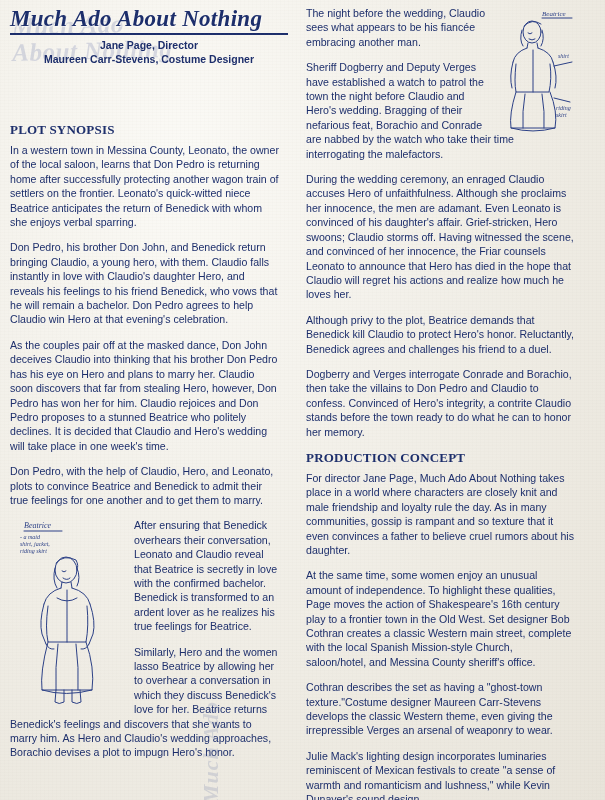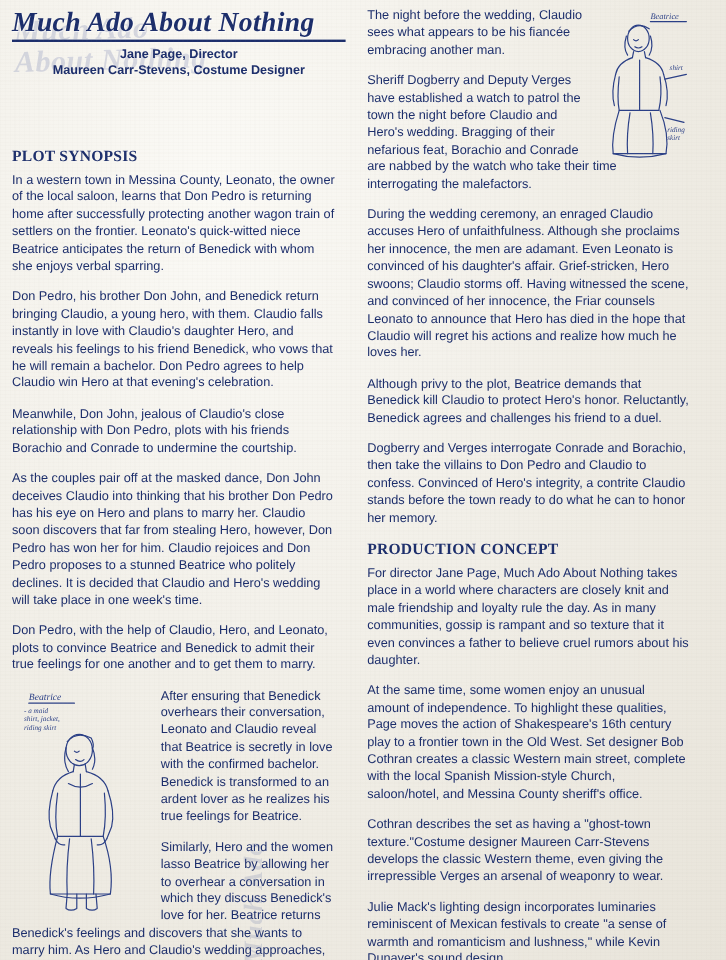--- a/index.html
+++ b/index.html
@@ -168,21 +168,20 @@
         <div class="credits">
           <div>Jane Page, Director</div>
           <div>Maureen Carr-Stevens, Costume Designer</div>
         </div>
       </div>
 
       <h2 class="section">PLOT SYNOPSIS</h2>
 
       <p class="body">In a western town in Messina County, Leonato, the owner of the local saloon, learns that Don Pedro is returning home after successfully protecting another wagon train of settlers on the frontier.  Leonato's quick-witted niece Beatrice anticipates the return of Benedick with whom she enjoys verbal sparring.</p>
       <p class="body">Don Pedro, his brother Don John, and Benedick return bringing Claudio, a young hero, with them. Claudio falls instantly in love with Claudio's daughter Hero, and reveals his feelings to his friend Benedick, who vows that he will remain a bachelor. Don Pedro agrees to help Claudio win Hero at that evening's celebration.</p>
-      <p class="body">Meanwhile, Don John, jealous of Claudio's close relationship with Don Pedro, plots with his friends Borachio and Conrade to undermine the courtship.</p>
       <p class="body">As the couples pair off at the masked dance, Don John deceives Claudio into thinking that his brother Don Pedro has his eye on Hero and plans to marry her. Claudio soon discovers that far from stealing Hero, however, Don Pedro has won her for him. Claudio rejoices and Don Pedro proposes to a stunned Beatrice who politely declines. It is decided that Claudio and Hero's wedding will take place in one week's time.</p>
       <p class="body">Don Pedro, with the help of Claudio, Hero, and Leonato, plots to convince Beatrice and Benedick to admit their true feelings for one another and to get them to marry.</p>
 
       <div class="sketch sketch-left">
         <svg width="118" height="190" viewBox="0 0 118 190" aria-hidden="true">
           <g fill="none" stroke="#2a3f86" stroke-width="1" stroke-linecap="round" stroke-linejoin="round">
 
             <text x="14" y="10" font-family="Liberation Serif, serif" font-size="8" font-style="italic" fill="#2a3f86" stroke="none">Beatrice</text>
             <path d="M14 13 L52 13"></path>
             <text x="10" y="21" font-family="Liberation Serif, serif" font-size="6" font-style="italic" fill="#2a3f86" stroke="none">- a maid</text>

